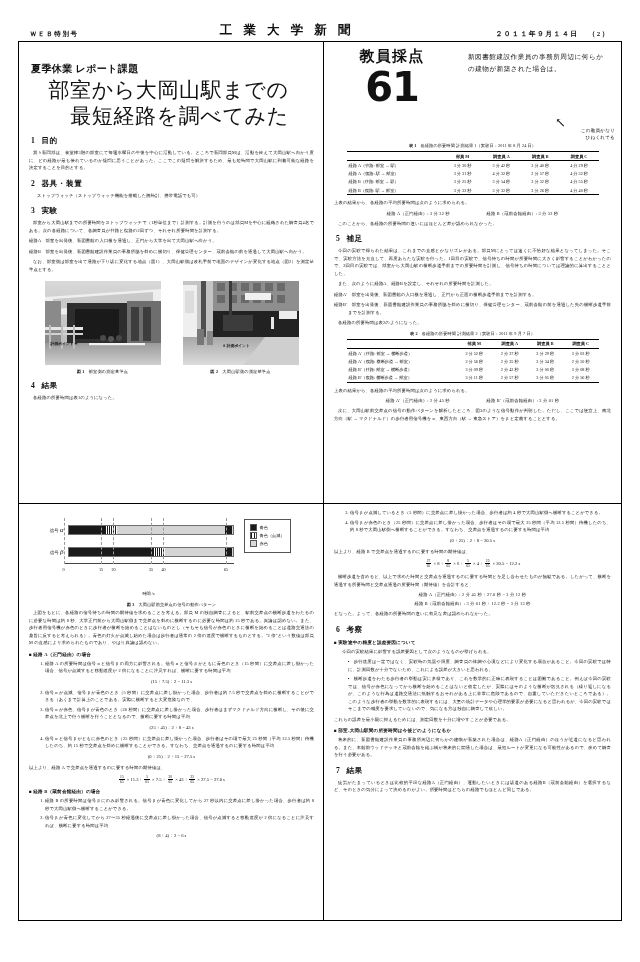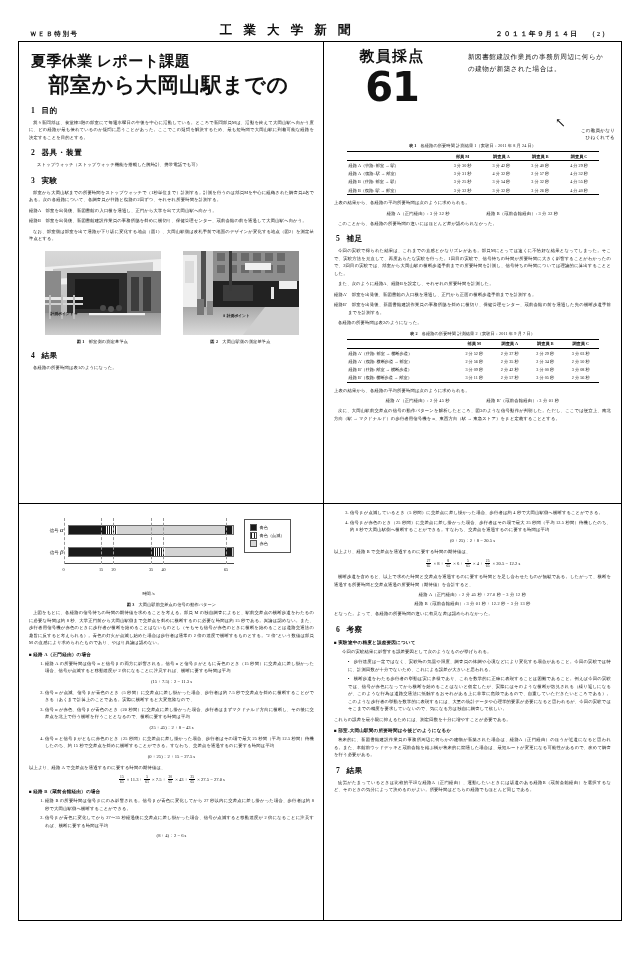--- a/index.html
+++ b/index.html
@@ -82,28 +82,28 @@
   .col-right {
     flex: 1;
     box-sizing: border-box;
     padding: 5px 10px 4px 10px;
     position: relative;
   }
   .frame-bottom .col-left { border-right: 1.2px solid #000; }
 
   
   .kicker {
-    font-size: 15px;
+    font-size: 10px;
     font-weight: bold;
     letter-spacing: .4px;
-    margin: 5px 0 2px 2px;
+    margin: 15px 0 2px 2px;
   }
   .headline {
     font-size: 21px;
-    font-weight: bold;
+    font-weight: normal;
     line-height: 1.22;
     letter-spacing: .6px;
     text-align: center;
     margin: 2px 0 0 0;
   }
   .headline .l2 { display: block; margin-left: 16px; }
   .headline .l1 { display: block; margin-right: 6px; }
 
   
   .score-row {
@@ -385,20 +385,21 @@
 
   <div class="frame">
 
     <div class="frame-top">
 
       <div class="col-left">
 
         <div class="kicker">夏季休業 レポート課題</div>
         <div class="headline">
           <span class="l1">部室から大岡山駅までの</span>
+          <span class="l2">最短経路を調べてみた</span>
         </div>
 
         <div class="sec-h">
           <span class="num">1</span><span>目的</span>
         </div>
         <p class="para">我々新聞部は、食堂棟3階の部室にて毎週水曜日の午後を中心に活動している。ところで新聞部員Mは、活動を終えて大岡山駅へ向かう度に、どの経路が最も優れているのか疑問に思うことがあった。ここでこの疑問を解決するため、最も短時間で大岡山駅に到着可能な経路を決定することを目的とする。</p>
 
         <div class="sec-h">
           <span class="num">2</span><span>器具・装置</span>
         </div>

